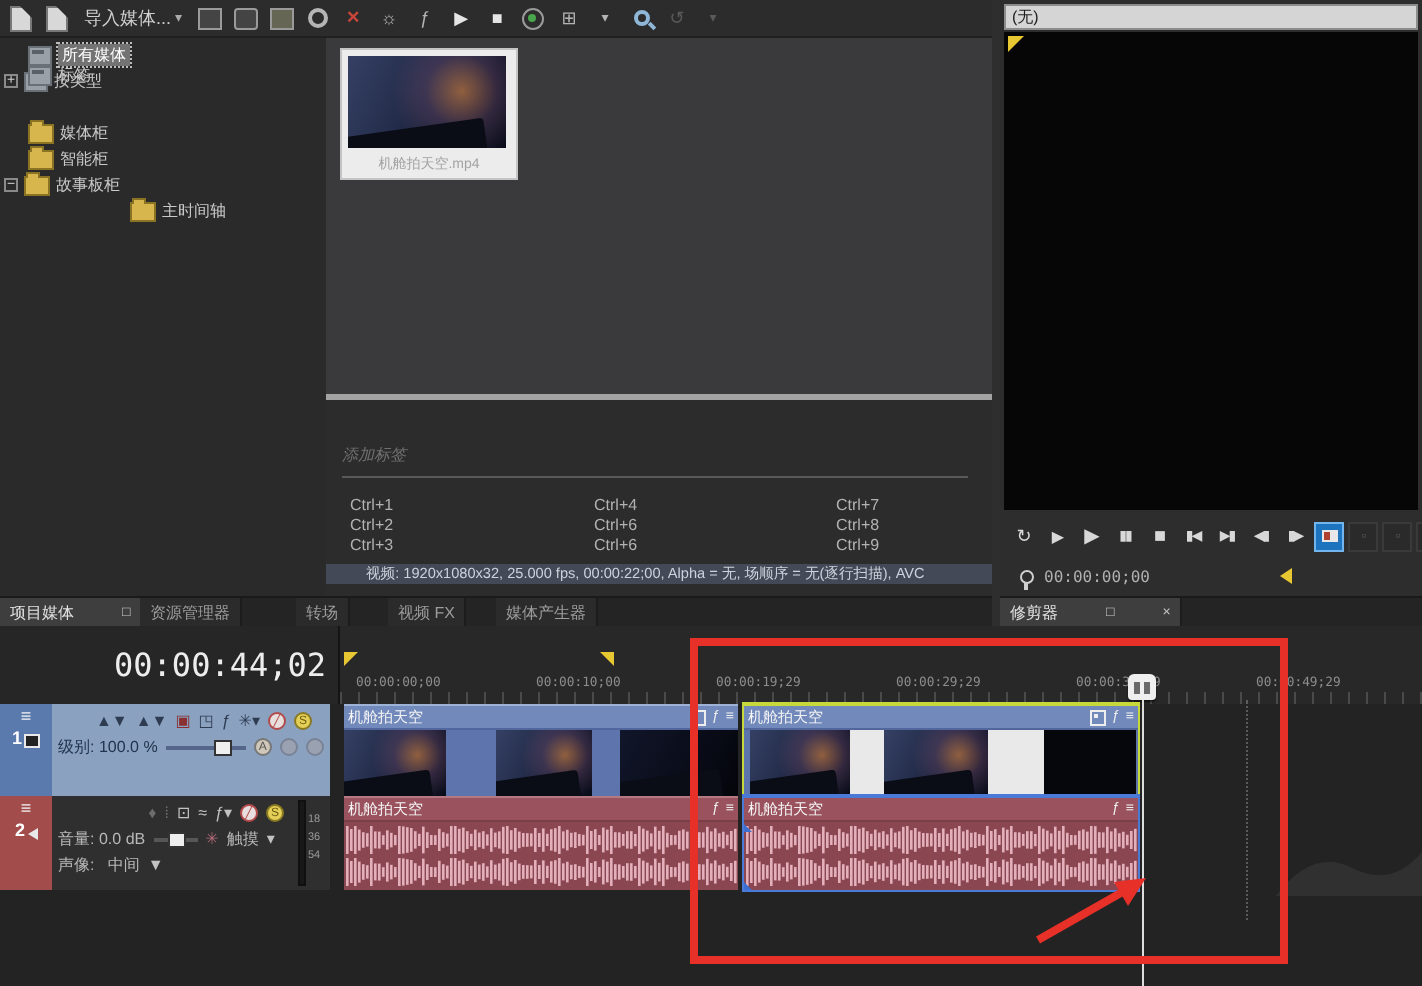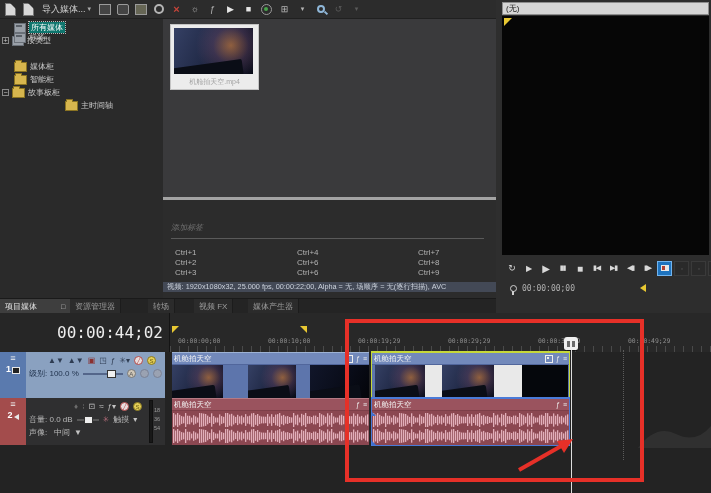--- a/index.html
+++ b/index.html
@@ -27,40 +27,40 @@
   .rec-ic:after{content:"";position:absolute;left:2px;top:2px;width:4px;height:4px;border-radius:50%;background:#49a54b;}
   
   #bin-tree{left:0;top:19px;width:163px;height:279px;background:#2a2a2a;border-right:1px solid #1d1d1d;}
   .trow{position:absolute;left:0;height:13px;display:flex;align-items:center;font-size:8px;color:#c9c9c9;white-space:nowrap;}
   .expander{width:7px;height:7px;border:1px solid #8a8a8a;background:#2a2a2a;color:#cfcfcf;font-size:7px;
             line-height:6px;text-align:center;margin-right:3px;box-sizing:border-box;}
   .bin-ic{width:10px;height:8px;background:#9aa0a8;border:1px solid #6a7078;margin-right:3px;position:relative;}
   .bin-ic:after{content:"";position:absolute;left:1px;top:1px;width:6px;height:2px;background:#5a6068;}
   .folder-ic{width:11px;height:8px;background:#d7b64e;border:1px solid #8a7322;margin-right:3px;position:relative;}
   .folder-ic:before{content:"";position:absolute;left:0;top:-3px;width:5px;height:2px;background:#d7b64e;border:1px solid #8a7322;border-bottom:none;}
-  .sel-label{background:#0f766e;color:#fff;padding:0 2px;outline:1px dotted #bbb;}
+  .sel-label{background:#737373;color:#fff;padding:0 2px;outline:1px dotted #bbb;}
   
   #media-pane{left:163px;top:19px;width:333px;height:279px;background:#3a3a3c;}
   #media-card{position:absolute;left:7px;top:5px;width:87px;height:64px;background:#ececec;border:1px solid #c4c4c4;}
   .sky{background:
     radial-gradient(circle at 72% 38%, rgba(225,140,70,.6) 0%, rgba(120,80,110,.35) 28%, rgba(0,0,0,0) 55%),
     linear-gradient(115deg,#354064 0%,#232c4a 40%,#10152a 75%,#090c18 100%);position:relative;overflow:hidden;}
   .sky:after{content:"";position:absolute;left:-8%;bottom:-6px;width:95%;height:16px;background:#0a0d16;
     transform:rotate(-8deg);border-radius:2px;}
   .sky.dark{background:linear-gradient(115deg,#11162a 0%,#090c18 60%,#04050a 100%);}
   .sky.black{background:#05070c;}
   .sky.black:after{display:none;}
   #media-card .thumb-img{position:absolute;left:3px;top:3px;width:79px;height:46px;}
   #media-card .caption{position:absolute;left:0;bottom:2px;width:100%;text-align:center;font-size:7px;color:#a3a3a3;}
   #tag-section{position:absolute;left:0;top:178px;width:100%;bottom:0;background:#2c2c2c;border-top:3px solid #a3a3a3;}
   #tag-input{position:absolute;left:8px;top:22px;right:12px;border-bottom:1px solid #5a5a5a;
      color:#707070;font-size:8px;font-style:italic;padding-bottom:5px;}
   .sc-cell{position:absolute;font-size:8px;color:#b2b2b2;}
   #media-info{position:absolute;left:0;top:82px;width:100%;}
-  .info-row{height:10px;line-height:10px;font-size:7.3px;color:#ccd2dc;padding-left:4px;white-space:nowrap;overflow:hidden;}
+  .info-row{height:10px;line-height:10px;font-size:7.3px;color:#ccd2dc;padding-left:20px;white-space:nowrap;overflow:hidden;}
   .info-row.v{background:#434956;}
   .info-row.a{background:#3b4049;}
   
   .tabbar{position:absolute;left:0;top:298px;height:15px;background:#242424;border-top:1px solid #1a1a1a;width:100%;}
   .tab{position:absolute;top:0;height:14px;display:flex;align-items:center;gap:3px;
        font-size:8px;color:#9c9c9c;background:#2b2b2b;padding:0 5px;border-right:1px solid #1c1c1c;}
   .tab.active{background:#3e3e3e;color:#e2e2e2;gap:24px;}
   .winctl{font-size:7px;color:#c9c9c9;}
   
   #right-window{left:500px;top:0;width:211px;height:313px;background:#2d2d2d;}
@@ -296,20 +296,27 @@
         <span class="ovw-ic"></span>
       </span>
     <span class="tpb off">▫</span>
     <span class="tpb off">▫</span>
     <span class="tpb off">▫</span>
   </div>
   <div id="trim-timerow">
     <span class="pin-ic"></span>
     <span id="trim-time">00:00:00;00</span>
     <span class="yel-tri-l" style="margin-left:60px;"></span>
+  </div>
+  <div class="tabbar">
+    <div class="tab active" style="left:0;">
+      <span>修剪器</span>
+      <span class="winctl">□</span>
+      <span class="winctl">×</span>
+    </div>
   </div>
 </div>
 
 <div id="timeline" class="abs">
 
   <div id="time-display">00:00:44;02</div>
 
   <div id="ruler">
     <span class="loop-tri-r" style="left:2px;"></span>
     <span class="loop-tri-l" style="left:130px;"></span>

